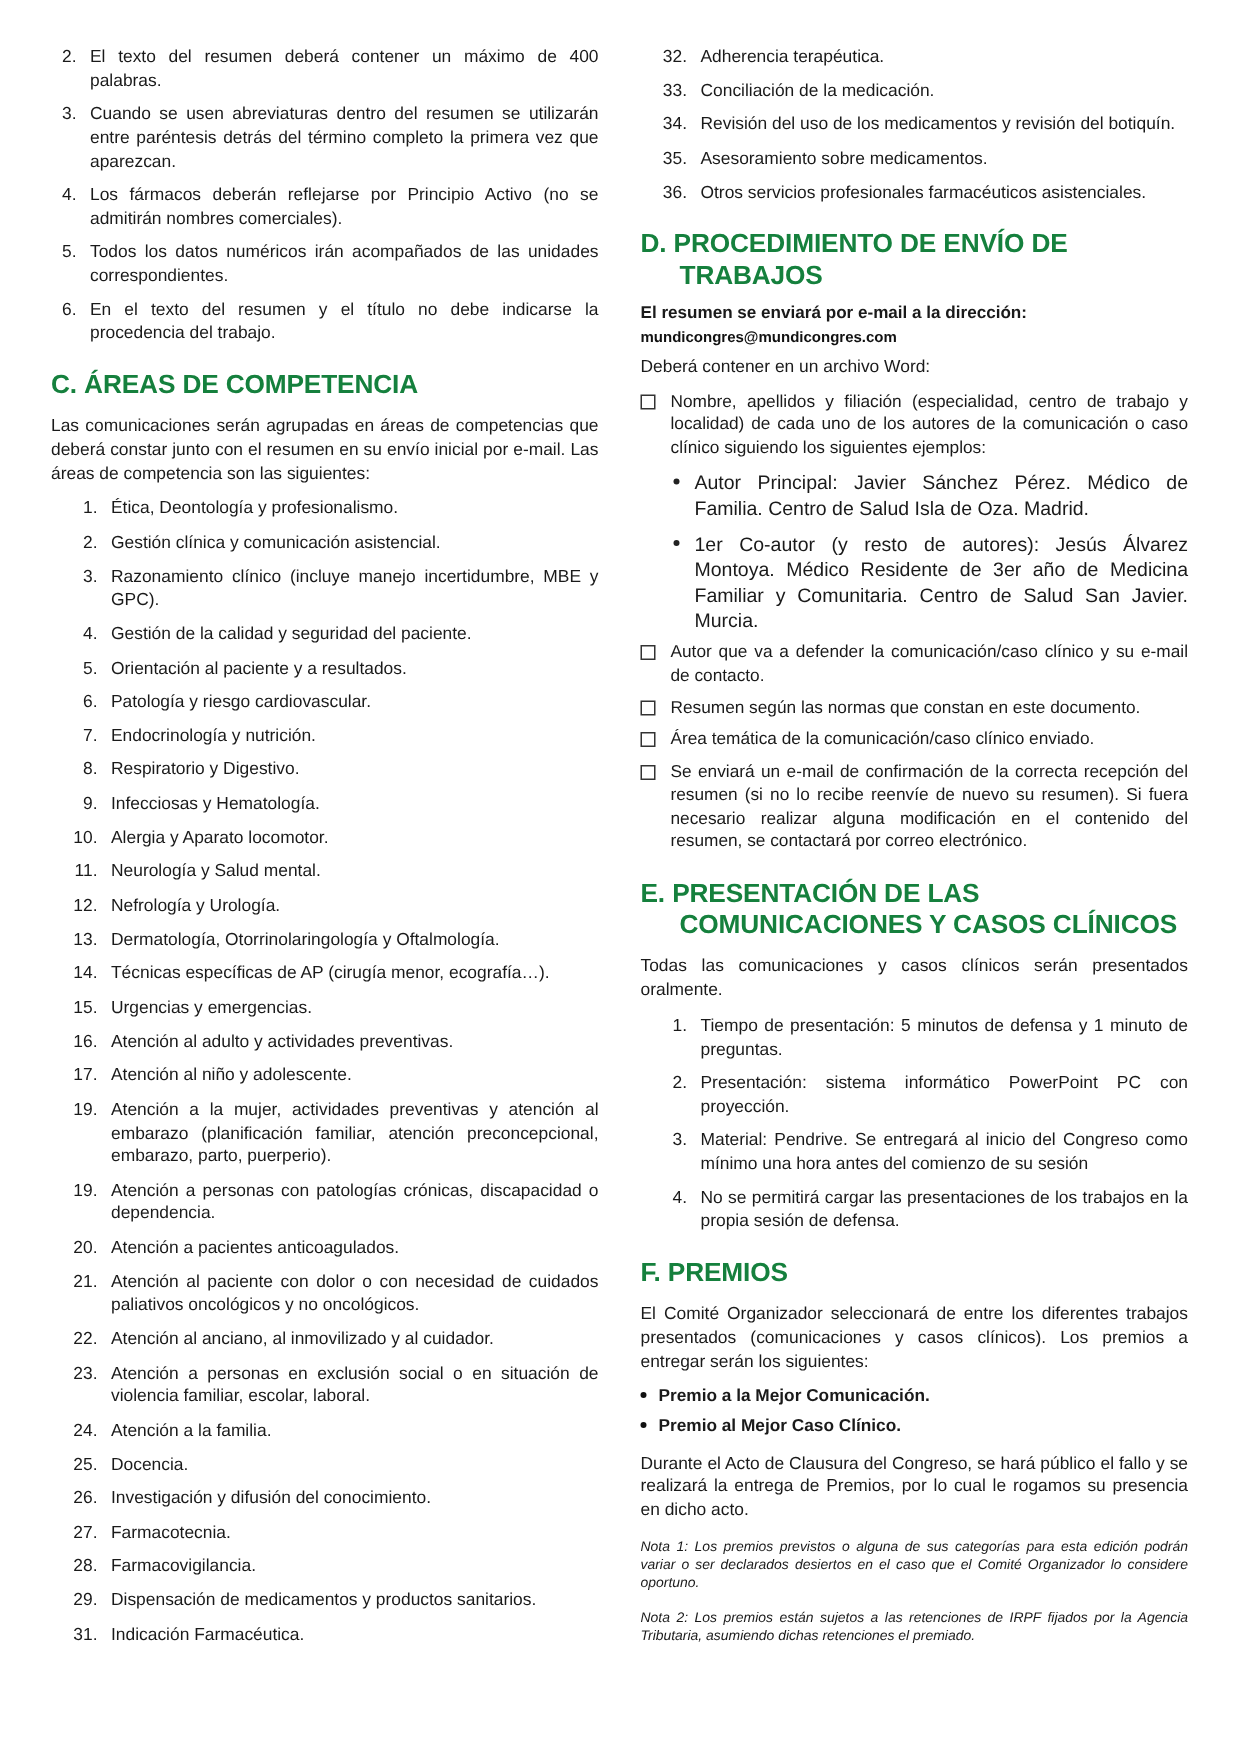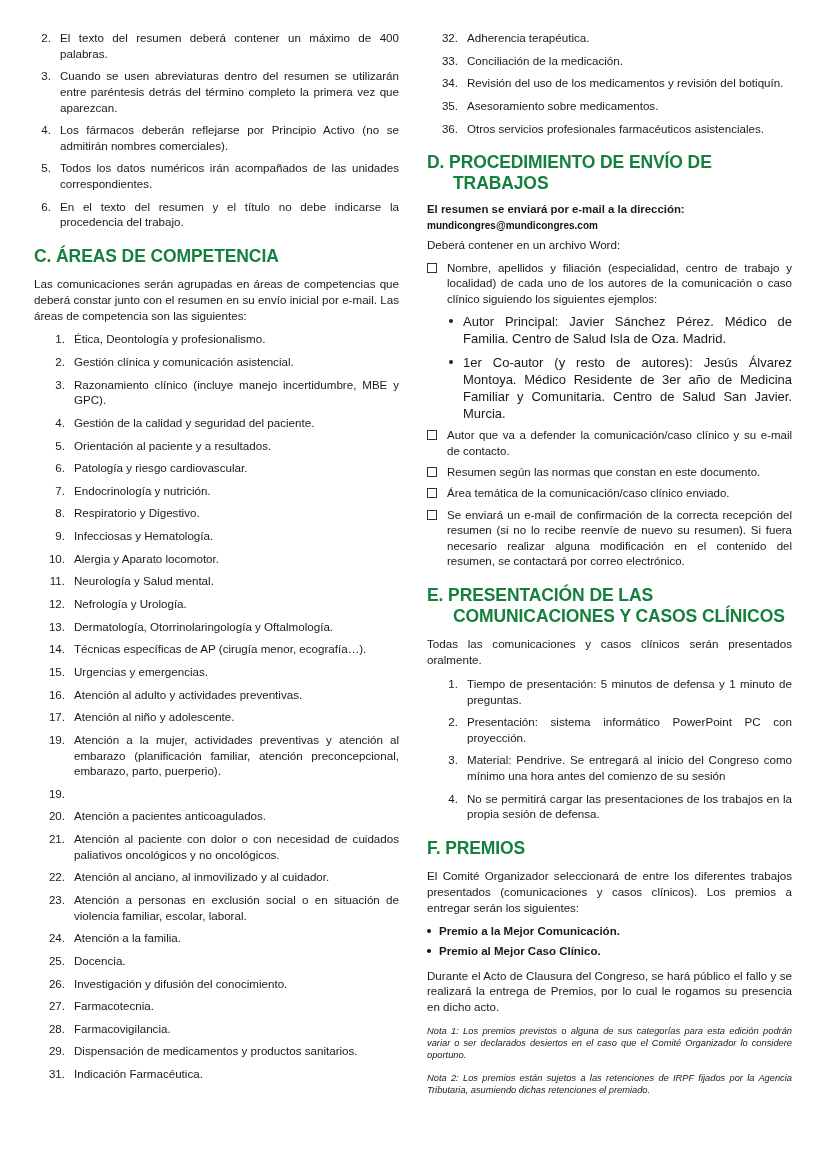--- a/index.html
+++ b/index.html
@@ -285,20 +285,21 @@
         <li>
             <span class="num">17.</span>
             <span class="txt">Atención al niño y adolescente.</span>
           </li>
         <li>
             <span class="num">19.</span>
             <span class="txt">Atención a la mujer, actividades preventivas y atención al embarazo (planificación familiar, atención preconcepcional, embarazo, parto, puerperio).</span>
           </li>
         <li>
             <span class="num">19.</span>
+            <span class="txt">Atención a personas con patologías crónicas, discapacidad o dependencia.</span>
           </li>
         <li>
             <span class="num">20.</span>
             <span class="txt">Atención a pacientes anticoagulados.</span>
           </li>
         <li>
             <span class="num">21.</span>
             <span class="txt">Atención al paciente con dolor o con necesidad de cuidados paliativos oncológicos y no oncológicos.</span>
           </li>
         <li>

